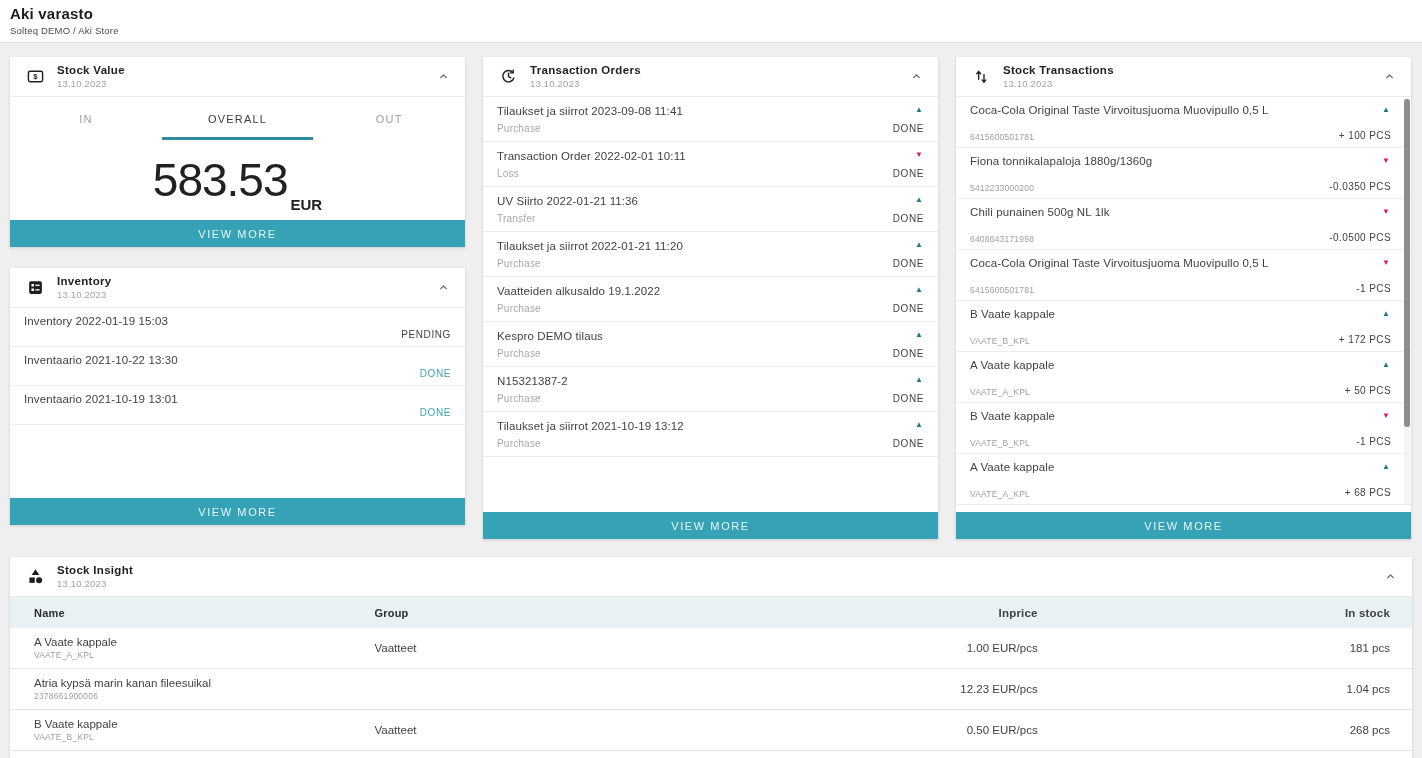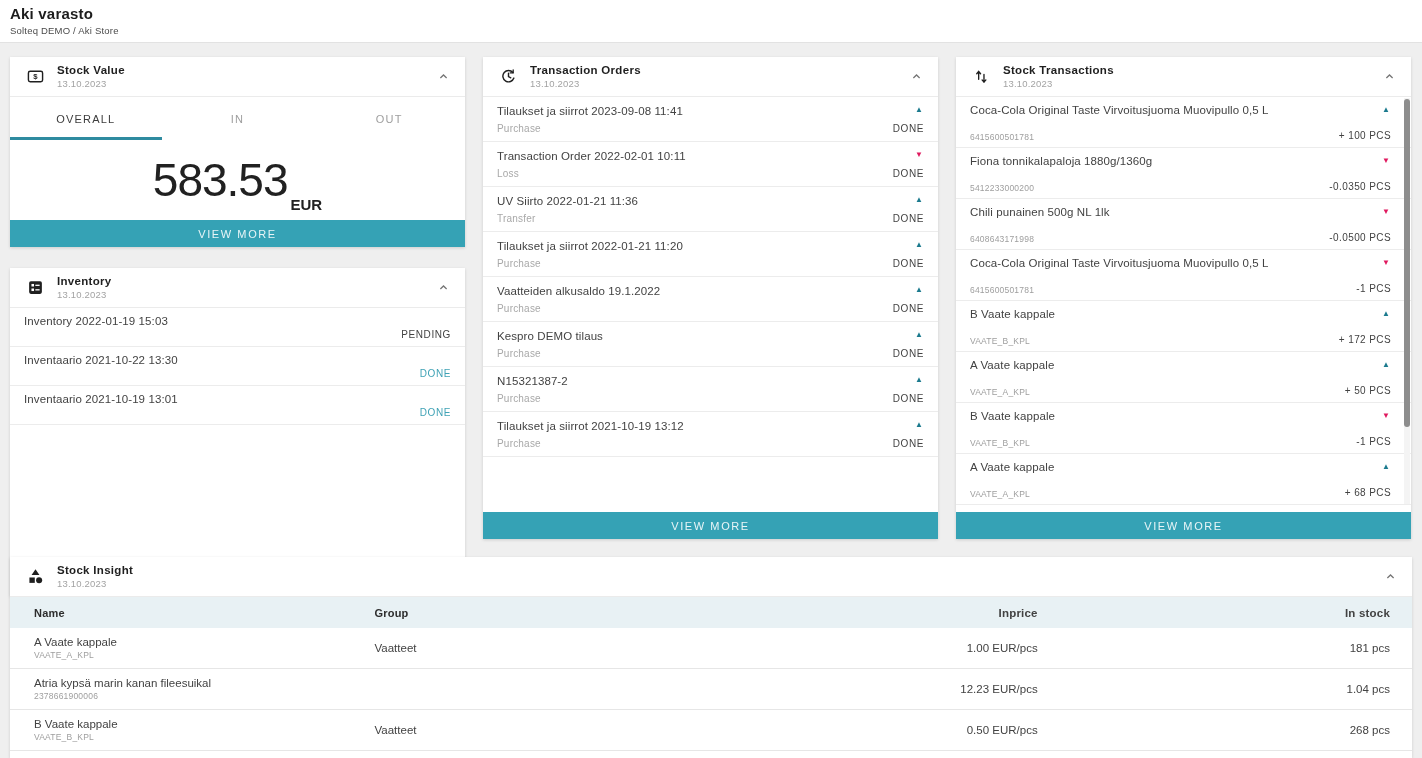--- a/index.html
+++ b/index.html
@@ -19,21 +19,21 @@
   .page-title { font-size:15px; font-weight:700; color:#1d1d1d; letter-spacing:.2px; }
   .breadcrumb { font-size:9.5px; color:#4a4a4a; margin-top:3px; letter-spacing:.2px; }
 
   
   .card {
     position:absolute; background:#ffffff;
     box-shadow:0 1px 3px rgba(0,0,0,.14);
     overflow:hidden;
   }
   .card-sv  { left:10;  top:57;  width:455px; height:190px; }
-  .card-inv { left:10px;  top:268px; width:455px; height:328px; }
+  .card-inv { left:10px;  top:268px; width:455px; height:257px; }
   .card-to  { left:483px; top:57px;  width:455px; height:482px; }
   .card-st  { left:956px; top:57px;  width:455px; height:482px; }
   .card-si  { left:10px;  top:557px; width:1402px; height:201px; }
   .card-sv  { left:10px; top:57px; }
 
   .card-header {
     display:flex; align-items:center; height:40px;
     padding:0 14px 0 17px; border-bottom:1px solid #ebebeb;
     background:#fff; position:relative; z-index:2;
   }
@@ -131,22 +131,22 @@
       <div class="card-title">Stock Value</div>
       <div class="card-date">13.10.2023</div>
     </div>
     <span class="chevron">
       <svg viewBox="0 0 24 24" width="15" height="15" fill="none" stroke="#757575" stroke-width="2">
           <polyline points="7,14.5 12,9.5 17,14.5"></polyline>
         </svg>
     </span>
   </div>
   <div class="tabs">
+    <div class="tab">IN</div>
     <div class="tab active">OVERALL</div>
-    <div class="tab">IN</div>
     <div class="tab">OUT</div>
   </div>
   <div class="value-area">
     <span class="amount">583.53</span>
     <span class="currency">EUR</span>
   </div>
   <div class="view-more">VIEW MORE</div>
 </div>
 
 <div class="card card-inv">

